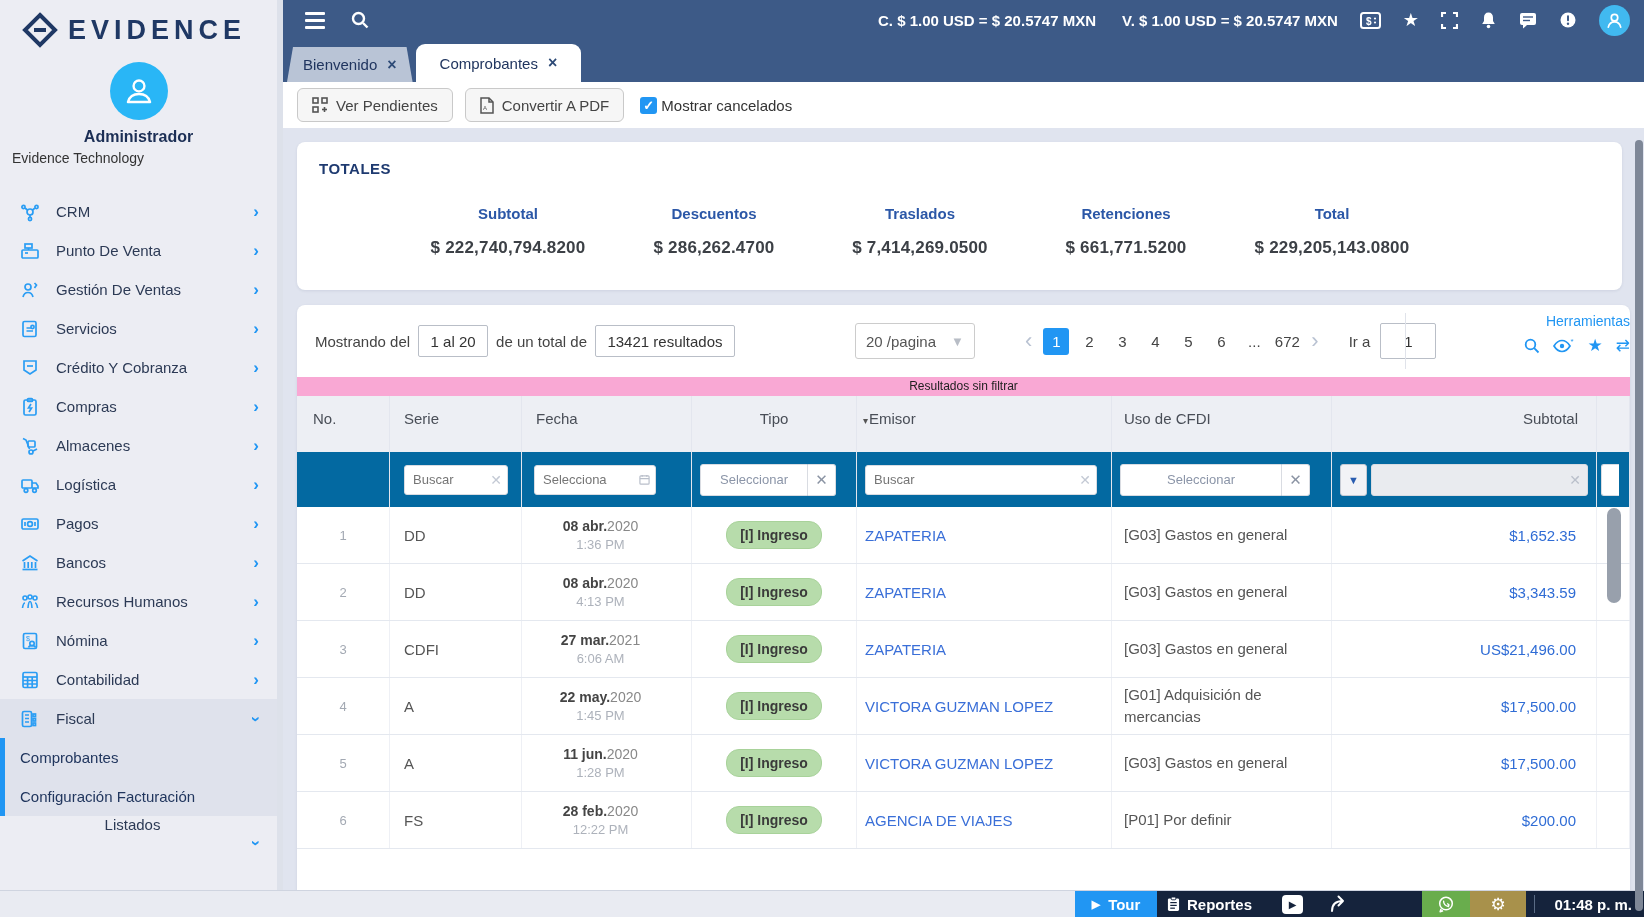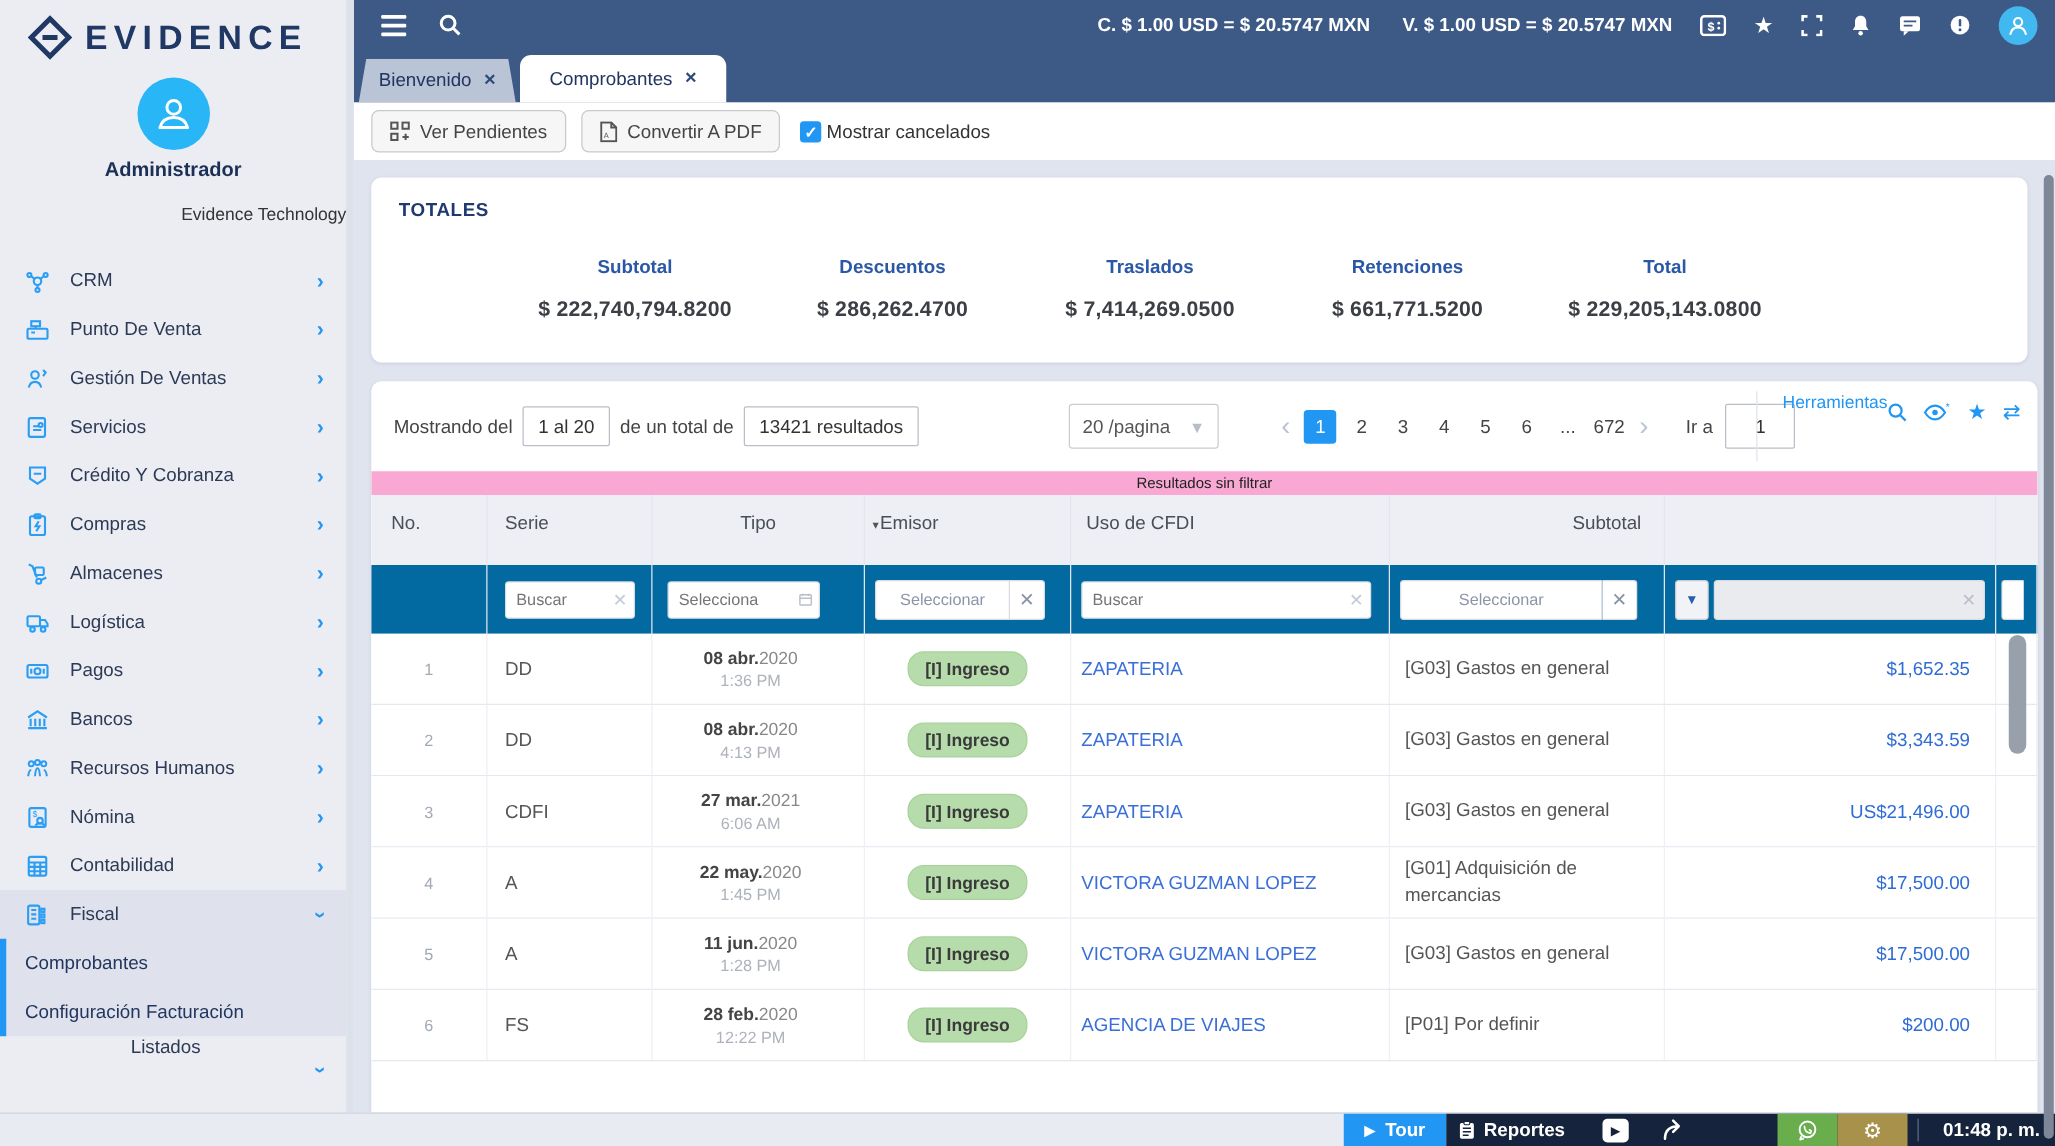--- a/index.html
+++ b/index.html
@@ -37,21 +37,21 @@
     display:flex; align-items:center; justify-content:center; font-weight:bold; }
   .chklbl { font-size:15px; color:#333; margin-left:4px; }
   
   .sidebar { position:absolute; left:0; top:0; width:283px; height:917px; background:#ecedf3;
     border-right:6px solid #dde1ea; z-index:6; }
   .logo { display:flex; align-items:center; gap:10px; padding:12px 0 0 22px; }
   .logo-text { font-size:27px; font-weight:bold; color:#1f3864; letter-spacing:5px; }
   .avatar-big { width:58px; height:58px; border-radius:50%; background:#29b6f6; margin:14px auto 8px auto;
     display:flex; align-items:center; justify-content:center; }
   .admin-name { text-align:center; font-weight:bold; font-size:16px; color:#1c2f55; }
-  .admin-org { text-align:right; font-size:14px; color:#333; margin-top:17px;padding-left:12px; }
+  .admin-org { text-align:left; font-size:14px; color:#333; margin-top:4px;padding-left:12px; }
   .menu { margin-top:26px; }
   .mitem { display:flex; align-items:center; height:39px; padding:0 18px 0 20px; font-size:15px;
     color:#2c3a55; cursor:pointer; }
   .mitem .lbl { margin-left:16px; }
   .chev { margin-left:auto; color:#2196f3; font-size:17px; font-weight:bold; }
   .chev.down { transform:rotate(90deg); }
   .fiscal-block { background:#dfe2ec; }
   .submenu { border-left:5px solid #2196f3; }
   .sub-item { display:flex; align-items:center; height:39px; padding-left:15px; font-size:15px;
     color:#21365e; cursor:pointer; }
@@ -76,21 +76,21 @@
     display:flex; align-items:center; padding:0 10px; color:#555; cursor:pointer; }
   .psel .caret { margin-left:auto; color:#b8bdc6; font-size:13px; }
   .pager { display:flex; align-items:center; gap:7px; margin-left:46px; }
   .pchev { color:#b9c2d2; font-size:22px; cursor:pointer; padding:0 4px; }
   .pnum { min-width:26px; height:27px; display:flex; align-items:center; justify-content:center;
     font-size:15px; color:#444; cursor:pointer; border-radius:3px; }
   .pnum.active { background:#2196f3; color:#fff; }
   .goto { display:flex; align-items:center; gap:10px; margin-left:26px; }
   .goto input { width:56px; height:36px; }
   .tools { position:absolute; right:0; top:8px; width:225px; height:56px; border-left:1px solid #e0e3ea;
-    display:flex; flex-direction:row; align-items:flex-start;padding-left:20px; }
+    display:flex; flex-direction:column; align-items:flex-end;padding-left:20px; }
   .tools-label { color:#2196f3; font-size:14px; cursor:pointer; }
   .tools-icons { display:flex; gap:13px; margin-top:6px; color:#2196f3; font-size:17px; align-items:center; }
   .tools-icons span { cursor:pointer; }
   .banner { height:19px; background:#f9a8d4; text-align:center; font-size:12px; color:#222; line-height:19px; }
   .tgrid { display:grid; grid-template-columns:93px 132px 170px 165px 255px 220px 265px 33px; }
   .thead { height:56px; background:#edeff4; }
   .thead > div { font-size:15px; color:#494e57; padding-top:14px; border-right:1px solid #e3e6ee; }
   .tfilter { height:55px; background:#0369a1; }
   .tfilter > div { border-right:1px solid #e3e6ee; display:flex; align-items:center; }
   .fin { position:relative; display:flex; align-items:center; }
@@ -502,20 +502,21 @@
           <span>⇄</span>
         </div>
       </div>
     </div>
 
     <div class="banner">Resultados sin filtrar</div>
 
     <div class="tgrid thead">
       <div class="h-no">No.</div>
       <div class="h-serie">Serie</div>
+      <div class="h-fecha">Fecha</div>
       <div class="h-tipo">Tipo</div>
       <div class="h-emisor"><span class="sortcaret">▾</span><span>Emisor</span></div>
       <div class="h-uso">Uso de CFDI</div>
       <div class="h-sub">Subtotal</div>
       <div></div>
     </div>
 
     <div class="tgrid tfilter">
       <div></div>
       <div style="padding:0 10px 0 14px;">

